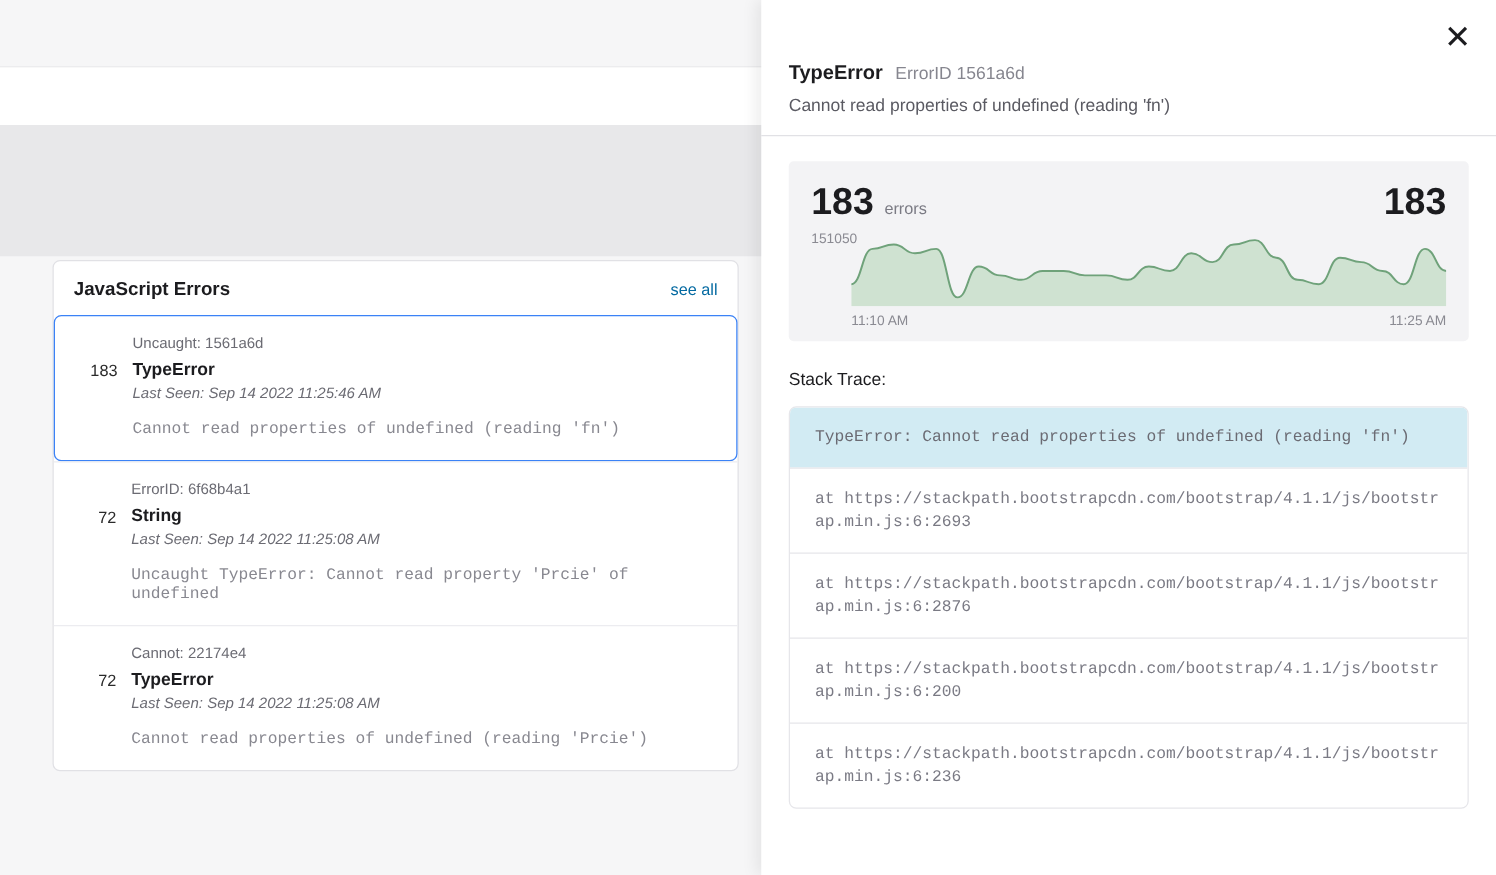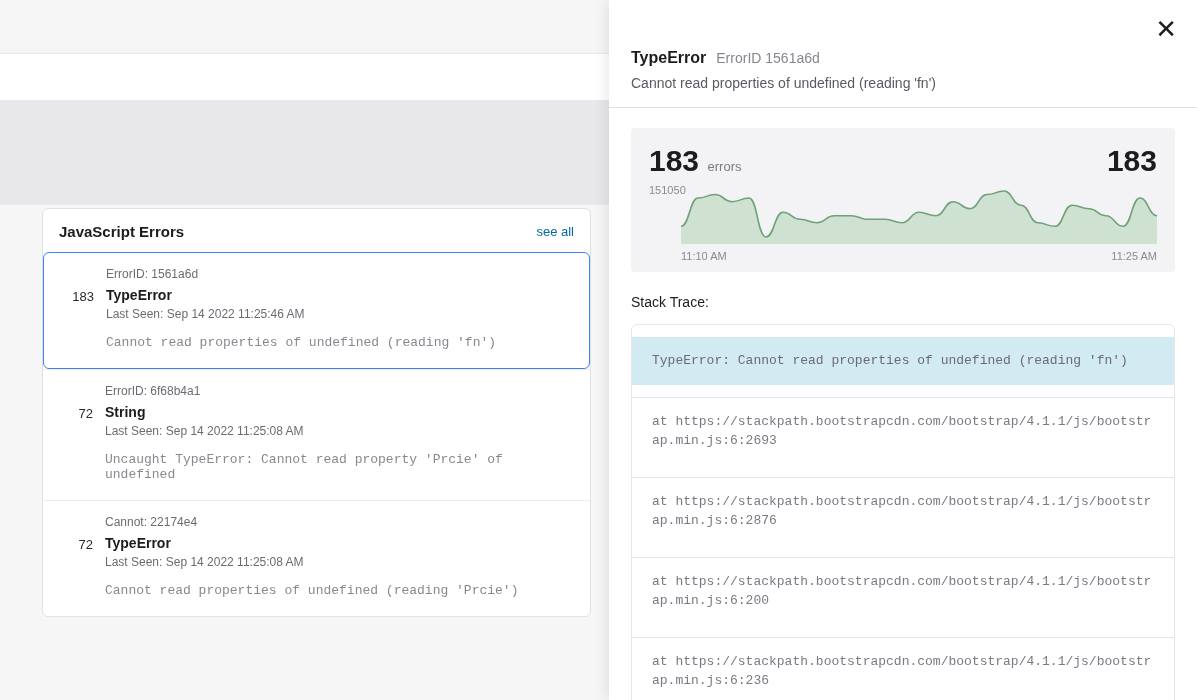--- a/index.html
+++ b/index.html
@@ -83,20 +83,21 @@
   .err-type {
     font-size: 14px;
     font-weight: 600;
     color: #1c1c1f;
     margin-bottom: 4px;
   }
   .last-seen {
     font-size: 12px;
     color: #6b6b73;
     margin-bottom: 14px;
+    font-style: italic;
   }
   .err-msg {
     font-family: "Courier New", Courier, monospace;
     font-size: 13px;
     color: #888890;
   }
 
   
   .drawer {
     position: absolute;
@@ -220,21 +221,20 @@
     overflow: hidden;
   }
   .stack-line {
     padding: 14px 20px;
     font-family: "Courier New", Courier, monospace;
     font-size: 13px;
     color: #7a7a84;
     border-top: 1px solid #e6e6ea;
     word-break: break-all;
     line-height: 1.5;
-    margin-top: 12px;
   }
   .stack-line:first-child { border-top: none; }
   .stack-line.hl {
     background: #d2ebf3;
     color: #6b6b73;
   }
 </style>
 </head>
 <body>
 
@@ -244,21 +244,21 @@
 
 <div class="panel">
   <div class="panel-header">
     <div class="panel-title">JavaScript Errors</div>
     <a class="see-all">see all</a>
   </div>
   <div id="error-list">
       <div class="error-row selected">
         <div class="count-col">183</div>
         <div class="info-col">
-          <div class="error-id">ErrorID: 1561a6d</div>
+          <div class="error-id">Uncaught: 1561a6d</div>
           <div class="err-type">TypeError</div>
           <div class="last-seen">Last Seen: Sep 14 2022 11:25:46 AM</div>
           <div class="err-msg">Cannot read properties of undefined (reading 'fn')</div>
         </div>
       </div>
       <div class="error-row">
         <div class="count-col">72</div>
         <div class="info-col">
           <div class="error-id">ErrorID: 6f68b4a1</div>
           <div class="err-type">String</div>

